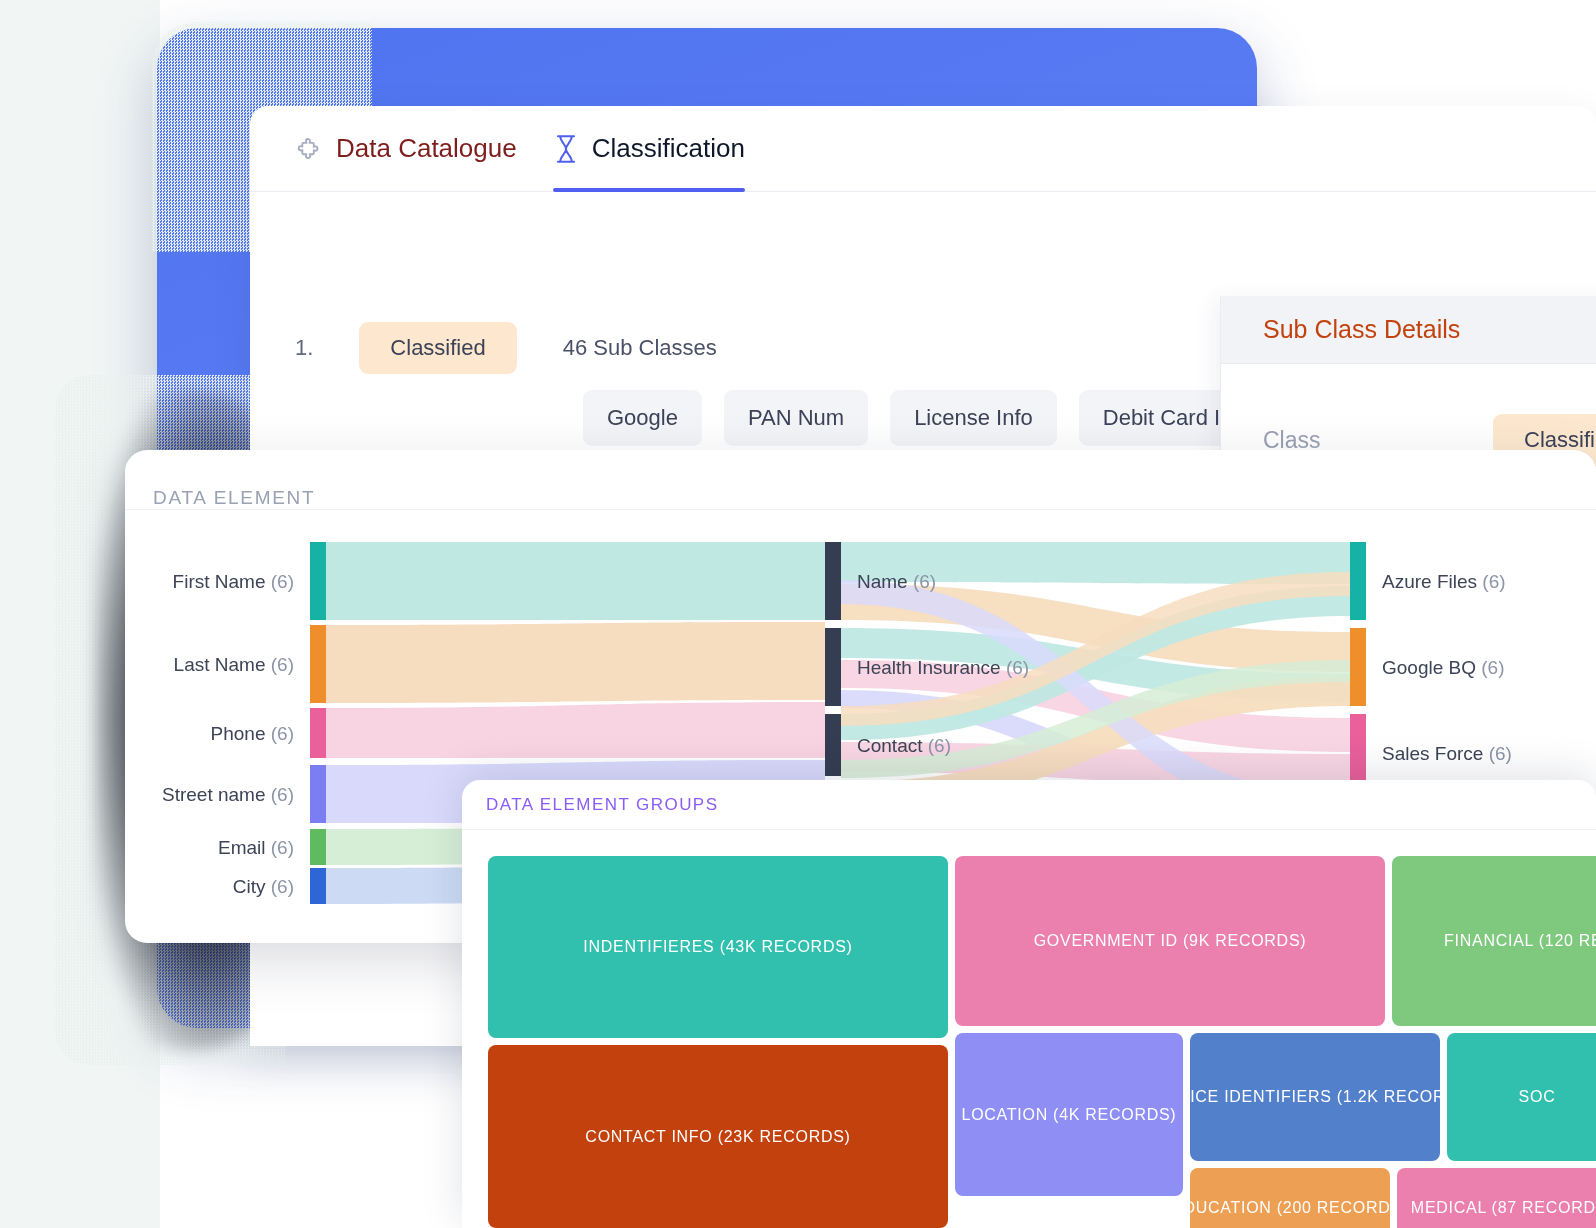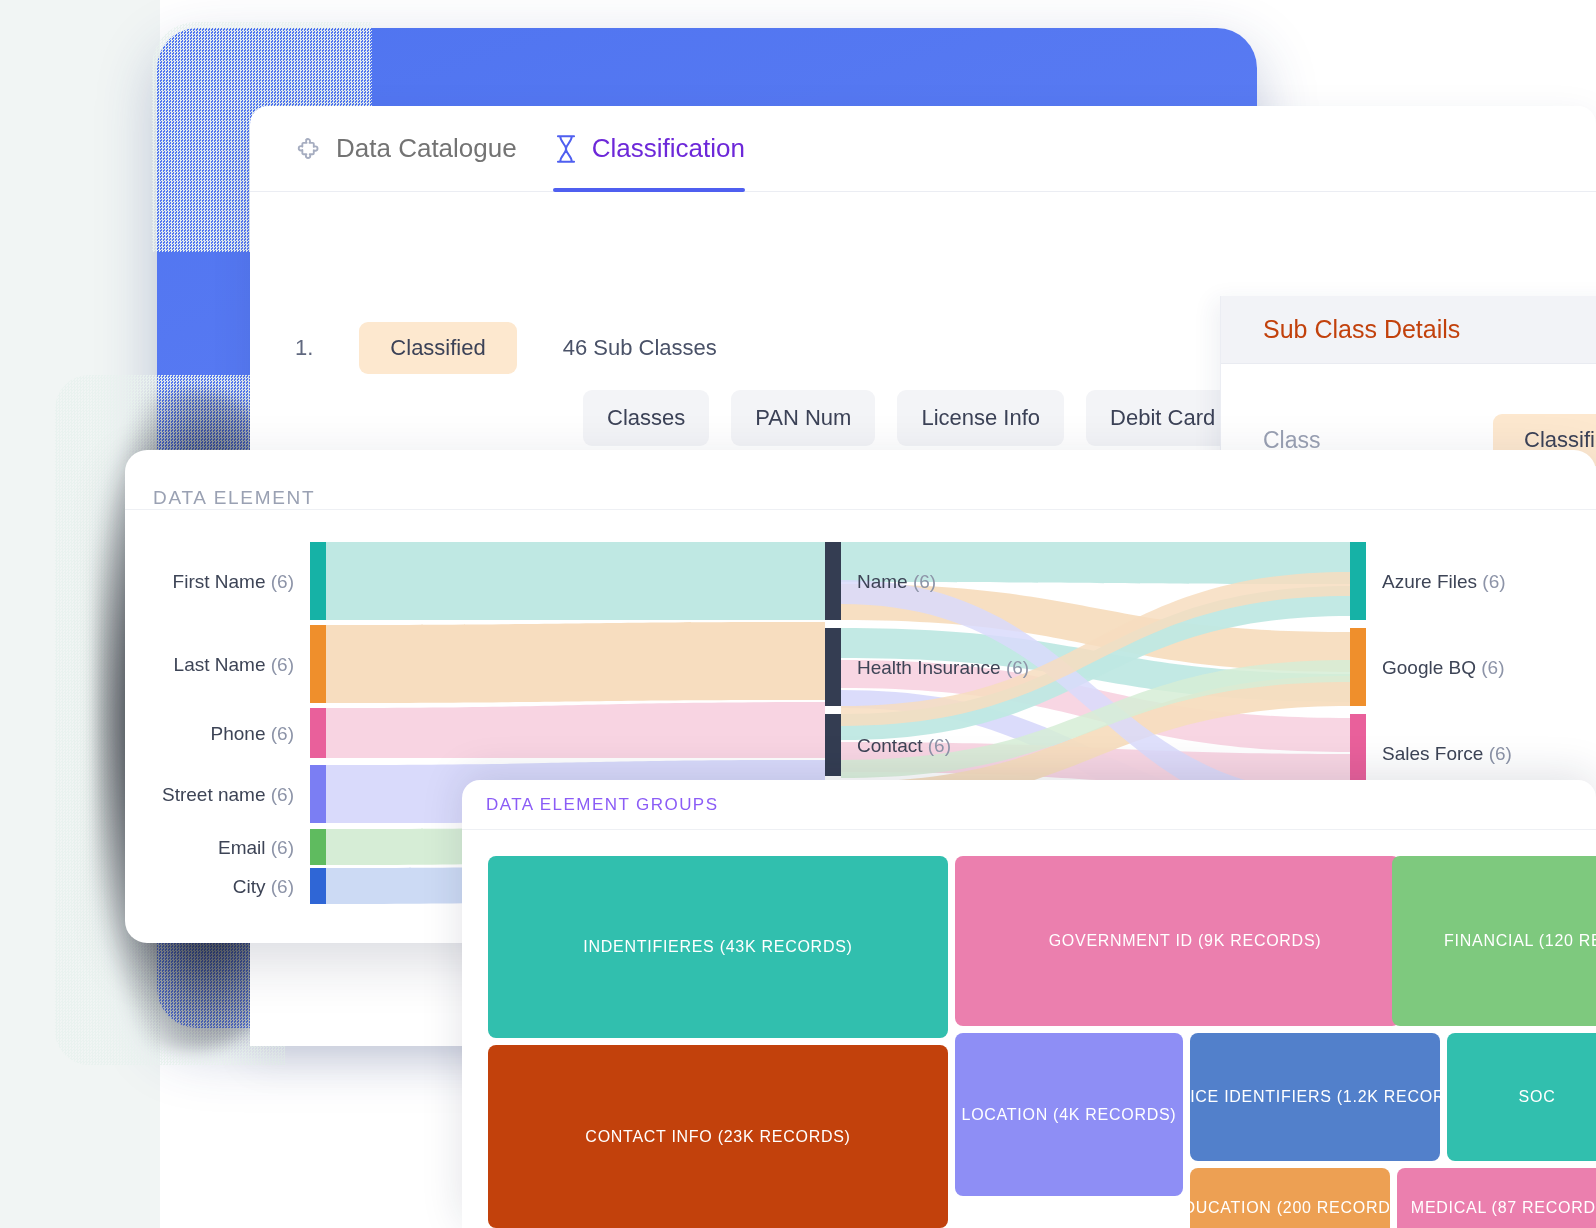--- a/index.html
+++ b/index.html
@@ -51,23 +51,23 @@
     box-shadow:0 14px 40px rgba(35,45,90,.10);
     overflow:hidden;
   }
   #tab-bar{
     position:absolute;left:0;top:0;width:100%;height:86px;
     border-bottom:1px solid #ebedf3;box-sizing:border-box;
     display:flex;align-items:center;padding-left:45px;gap:36px;
   }
   .tab{
     display:flex;align-items:center;gap:13px;height:86px;
-    font-size:26px;color:#737373;position:relative;cursor:pointer;
-  }
-  .tab.active{color:#6d28d9;}
+    font-size:26px;color:#7f1d1d;position:relative;cursor:pointer;
+  }
+  .tab.active{color:#0f172a;}
   .tab.active:after{
     content:"";position:absolute;left:0;right:0;bottom:0;height:4px;
     background:#4f5ff0;border-radius:2px;
   }
   .tab svg{display:block;}
 
   
   #class-body{position:absolute;left:0;top:86px;right:0;bottom:0;}
   #class-row{position:absolute;left:45px;top:130px;display:flex;align-items:center;gap:46px;}
   #class-index{font-size:22px;color:#60687f;}
@@ -168,21 +168,21 @@
 
     <div id="class-body">
 
       <div id="class-row">
         <span id="class-index">1.</span>
         <span class="pill pill-orange">Classified</span>
         <span id="subclass-count">46 Sub Classes</span>
       </div>
 
       <div id="chip-row-1">
-        <span class="pill pill-grey">Classes</span>
+        <span class="pill pill-grey">Google</span>
         <span class="pill pill-grey">PAN Num</span>
         <span class="pill pill-grey">License Info</span>
         <span class="pill pill-grey">Debit Card Info</span>
         <span class="pill pill-grey">Cre</span>
       </div>
 
       <div id="chip-row-2">
         <span class="pill pill-violet">Credit Card Info</span>
       </div>
 
@@ -262,21 +262,21 @@
     <div id="groups-header">
       <span id="groups-title">DATA ELEMENT GROUPS</span>
     </div>
     <div id="treemap">
         <div class="tm-tile" style="left: 26px; top: 26px; width: 460px; height: 182px; background: rgb(49, 191, 174);">
           <span>INDENTIFIERES (43K RECORDS)</span>
         </div>
         <div class="tm-tile" style="left: 26px; top: 215px; width: 460px; height: 183px; background: #c2410c;">
           <span>CONTACT INFO (23K RECORDS)</span>
         </div>
-        <div class="tm-tile" style="left: 493px; top: 26px; width: 430px; height: 170px; background: rgb(235, 127, 174); padding-left: 15px;">
+        <div class="tm-tile" style="left: 493px; top: 26px; width: 430px; height: 170px; background: rgb(235, 127, 174);">
           <span>GOVERNMENT ID (9K RECORDS)</span>
         </div>
         <div class="tm-tile" style="left: 930px; top: 26px; width: 330px; height: 170px; background: rgb(126, 201, 126);">
           <span>FINANCIAL (120 RECORDS)</span>
         </div>
         <div class="tm-tile" style="left: 493px; top: 203px; width: 228px; height: 163px; background: rgb(142, 142, 245);">
           <span>LOCATION (4K RECORDS)</span>
         </div>
         <div class="tm-tile" style="left: 728px; top: 203px; width: 250px; height: 128px; background: rgb(82, 128, 203);">
           <span>DEVICE IDENTIFIERS (1.2K RECORDS)</span>

